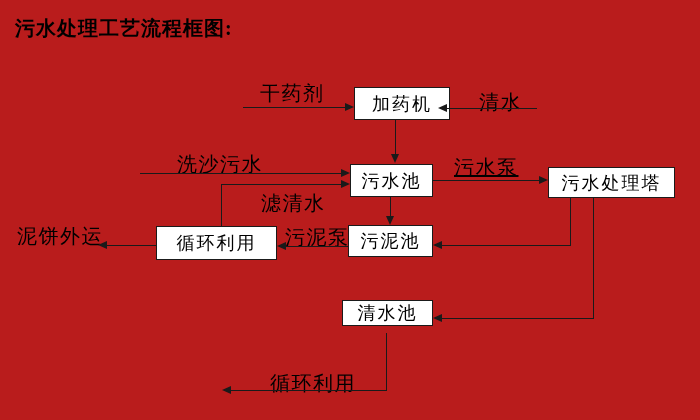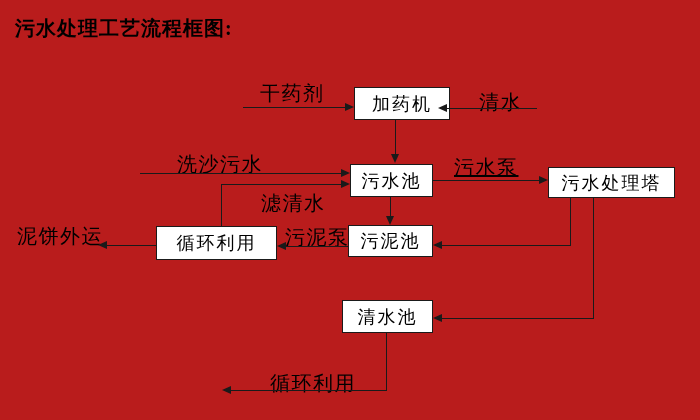--- a/index.html
+++ b/index.html
@@ -52,21 +52,21 @@
 
 <div class="canvas">
 
   <div class="title">污水处理工艺流程框图:</div>
 
   <div class="node" style="left:354px; top:87px;  width:96px;  height:33px;font-family:Liberation Mono, monospace;">加药机</div>
   <div class="node" style="left:548px; top:167px; width:127px; height:31px;">污水处理塔</div>
   <div class="node" style="left:350px; top:164px; width:83px;  height:33px;">污水池</div>
   <div class="node" style="left:348px; top:225px; width:85px;  height:32px;">污泥池</div>
   <div class="node" style="left:156px; top:226px; width:121px; height:34px;">循环利用</div>
-  <div class="node" style="left:342px; top:300px; width:91px;  height:33px;">清水池</div>
+  <div class="node" style="left:342px; top:300px; width:91px;  height:26px;">清水池</div>
 
   <div class="lbl" style="left:260px; top:80px;">干药剂</div>
   <div class="lbl" style="left:479px; top:89px;">清水</div>
   <div class="lbl" style="left:177px; top:151px;">洗沙污水</div>
   <div class="lbl" style="left:454px; top:154px;text-decoration:underline;">污水泵</div>
   <div class="lbl" style="left:261px; top:190px;">滤清水</div>
   <div class="lbl" style="left:285px; top:224px;">污泥泵</div>
   <div class="lbl" style="left:17px;  top:223px;">泥饼外运</div>
   <div class="lbl" style="left:270px; top:364px;margin-top:6px;">循环利用</div>
 

